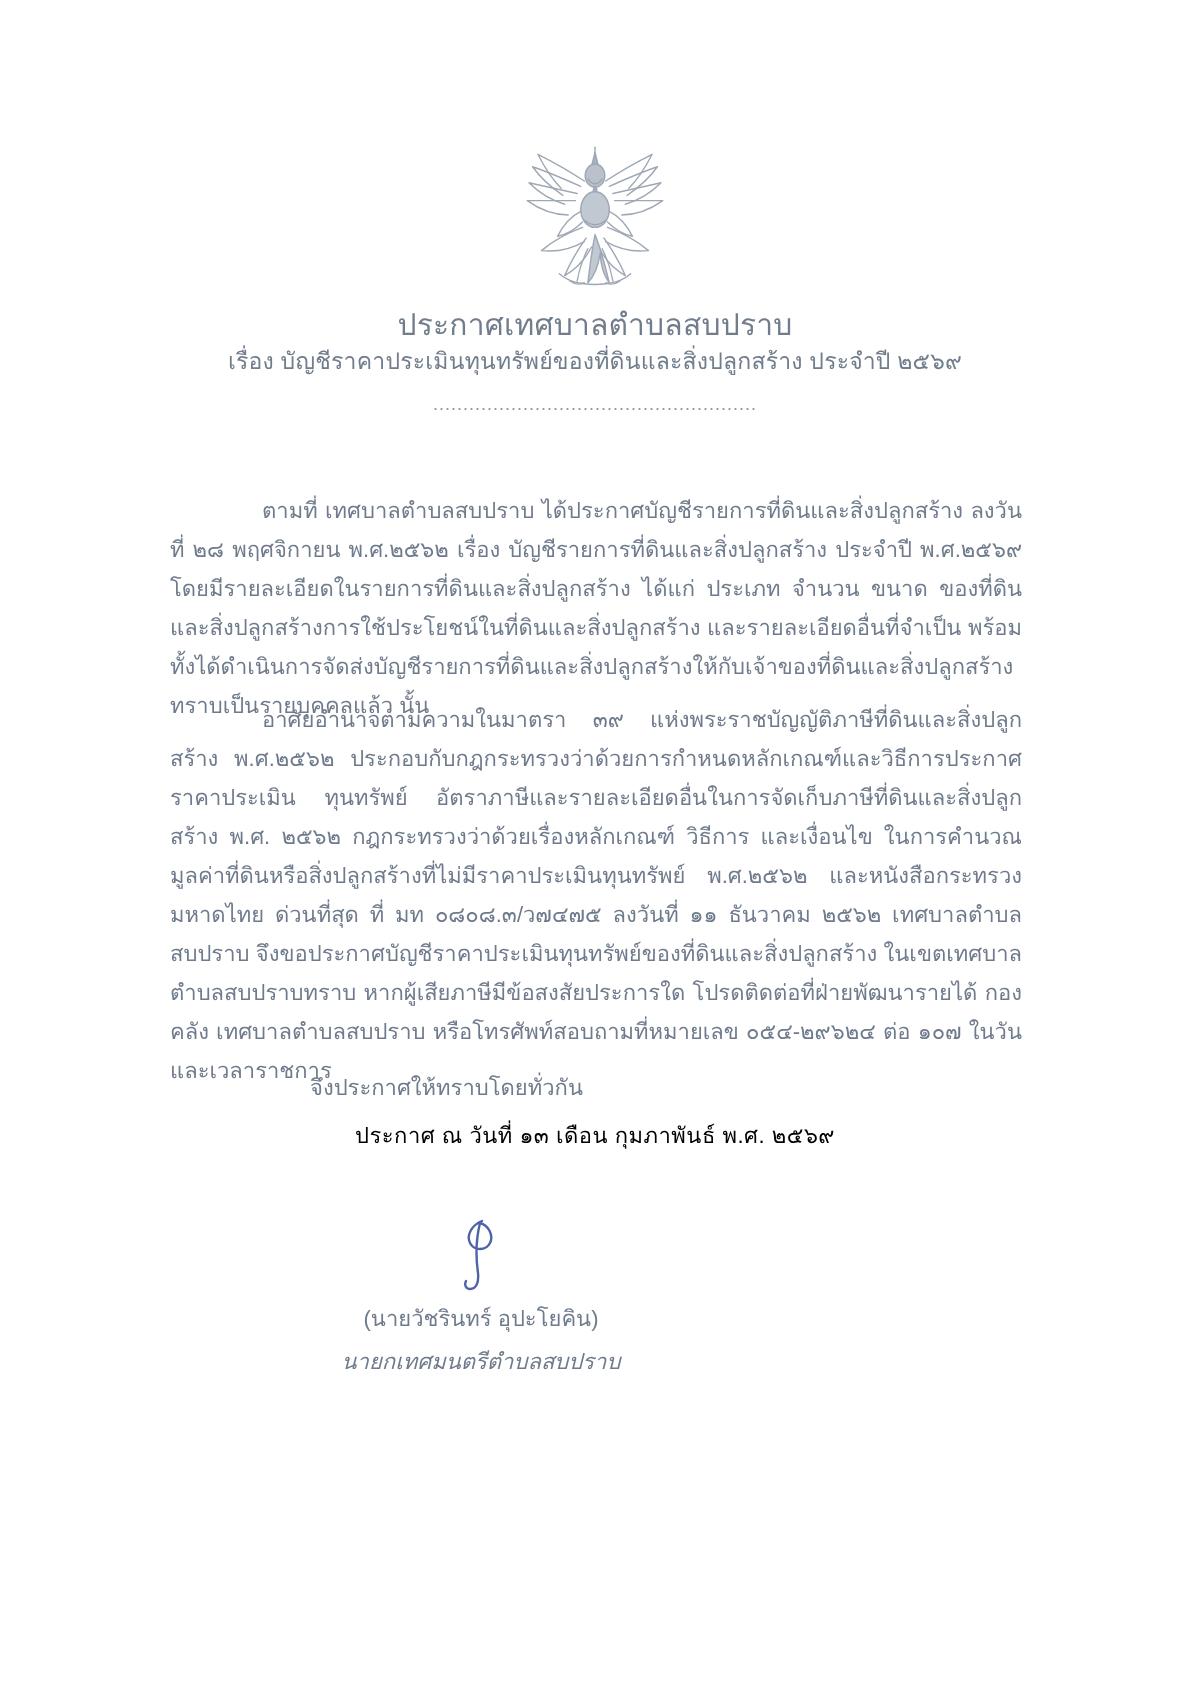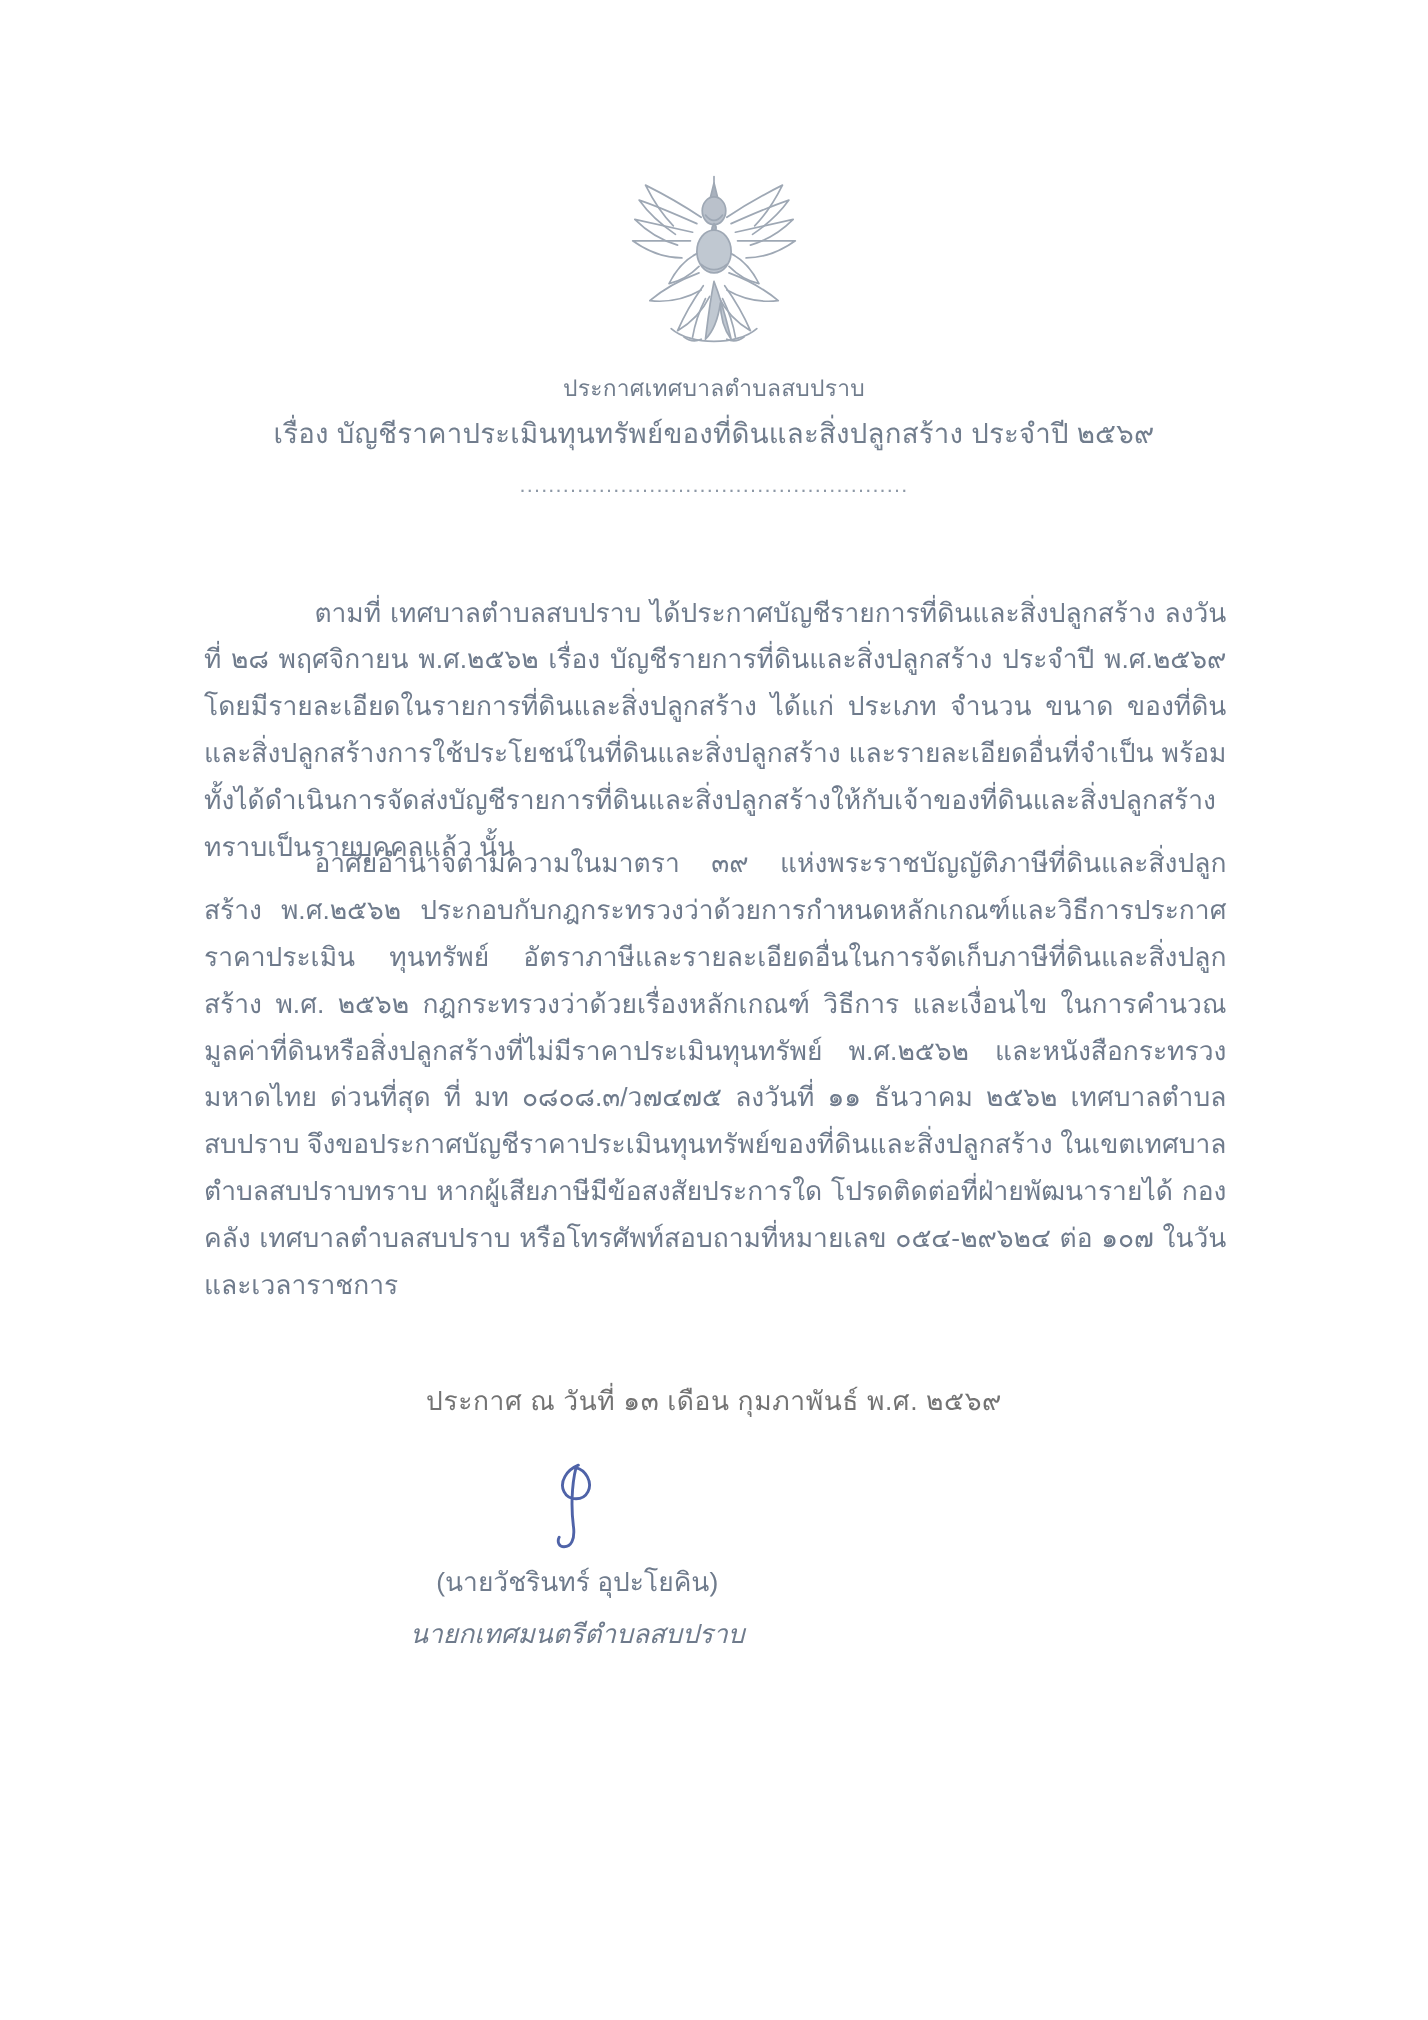--- a/index.html
+++ b/index.html
@@ -42,21 +42,21 @@
   
   .heading {
     position: absolute;
     left: 0;
     top: 308px;
     width: 1190px;
     text-align: center;
     color: #717d8d;
   }
   .heading .line1 {
-    font-size: 19px;
+    font-size: 30px;
     letter-spacing: 0.2px;
     line-height: 34px;
   }
   .heading .line2 {
     font-size: 23px;
     letter-spacing: 0.2px;
     line-height: 34px;
     margin-top: 2px;
   }
   .dots {
@@ -90,23 +90,22 @@
     line-height: 39px;
     color: #6f7b8c;
   }
   .dateline {
     position: absolute;
     left: 0;
     top: 1118px;
     width: 1190px;
     text-align: center;
     font-size: 22px;
-    color: #737373;
+    color: #000000;
     letter-spacing: 0.5px;
-    margin-top: 32px;
   }
 
   
   .signature-wrap {
     position: absolute;
     left: 0;
     top: 1215px;
     width: 962px;
     text-align: center;
   }
@@ -182,20 +181,21 @@
   </div>
 
   <div class="body-block" id="para1">
     <span class="indent"></span><span>ตามที่ เทศบาลตำบลสบปราบ ได้ประกาศบัญชีรายการที่ดินและสิ่งปลูกสร้าง ลงวันที่ ๒๘  พฤศจิกายน พ.ศ.๒๕๖๒ เรื่อง บัญชีรายการที่ดินและสิ่งปลูกสร้าง ประจำปี พ.ศ.๒๕๖๙ โดยมีรายละเอียดในรายการที่ดินและสิ่งปลูกสร้าง ได้แก่ ประเภท จำนวน ขนาด ของที่ดินและสิ่งปลูกสร้างการใช้ประโยชน์ในที่ดินและสิ่งปลูกสร้าง และรายละเอียดอื่นที่จำเป็น พร้อมทั้งได้ดำเนินการจัดส่งบัญชีรายการที่ดินและสิ่งปลูกสร้างให้กับเจ้าของที่ดินและสิ่งปลูกสร้างทราบเป็นรายบุคคลแล้ว นั้น</span>
   </div>
 
   <div class="body-block" id="para2">
     <span class="indent"></span><span>อาศัยอำนาจตามความในมาตรา ๓๙ แห่งพระราชบัญญัติภาษีที่ดินและสิ่งปลูกสร้าง พ.ศ.๒๕๖๒ ประกอบกับกฎกระทรวงว่าด้วยการกำหนดหลักเกณฑ์และวิธีการประกาศราคาประเมิน ทุนทรัพย์ อัตราภาษีและรายละเอียดอื่นในการจัดเก็บภาษีที่ดินและสิ่งปลูกสร้าง พ.ศ. ๒๕๖๒ กฎกระทรวงว่าด้วยเรื่องหลักเกณฑ์ วิธีการ และเงื่อนไข ในการคำนวณมูลค่าที่ดินหรือสิ่งปลูกสร้างที่ไม่มีราคาประเมินทุนทรัพย์ พ.ศ.๒๕๖๒ และหนังสือกระทรวงมหาดไทย ด่วนที่สุด ที่ มท ๐๘๐๘.๓/ว๗๔๗๕ ลงวันที่ ๑๑ ธันวาคม ๒๕๖๒ เทศบาลตำบลสบปราบ  จึงขอประกาศบัญชีราคาประเมินทุนทรัพย์ของที่ดินและสิ่งปลูกสร้าง ในเขตเทศบาลตำบลสบปราบทราบ หากผู้เสียภาษีมีข้อสงสัยประการใด โปรดติดต่อที่ฝ่ายพัฒนารายได้ กองคลัง เทศบาลตำบลสบปราบ หรือโทรศัพท์สอบถามที่หมายเลข ๐๕๔-๒๙๖๒๔ ต่อ ๑๐๗ ในวันและเวลาราชการ</span>
   </div>
 
+  <div class="closing">จึงประกาศให้ทราบโดยทั่วกัน</div>
 
   <div class="dateline">ประกาศ  ณ  วันที่  ๑๓  เดือน  กุมภาพันธ์  พ.ศ. ๒๕๖๙</div>
 
   <div class="signature-wrap">
     <svg class="sig-mark" viewBox="0 0 90 80" aria-hidden="true">
       <path d="M46 6 C36 10 30 20 34 28 C38 36 50 36 54 28 C58 20 52 10 44 8 C40 24 40 44 42 58 C43 68 40 74 34 74 C30 74 28 70 30 66" fill="none" stroke="#4f63a8" stroke-width="2.4" stroke-linecap="round" stroke-linejoin="round"></path>
     </svg>
     <div class="sig-name">(นายวัชรินทร์ อุปะโยคิน)</div>
     <div class="sig-title">นายกเทศมนตรีตำบลสบปราบ</div>
   </div>

